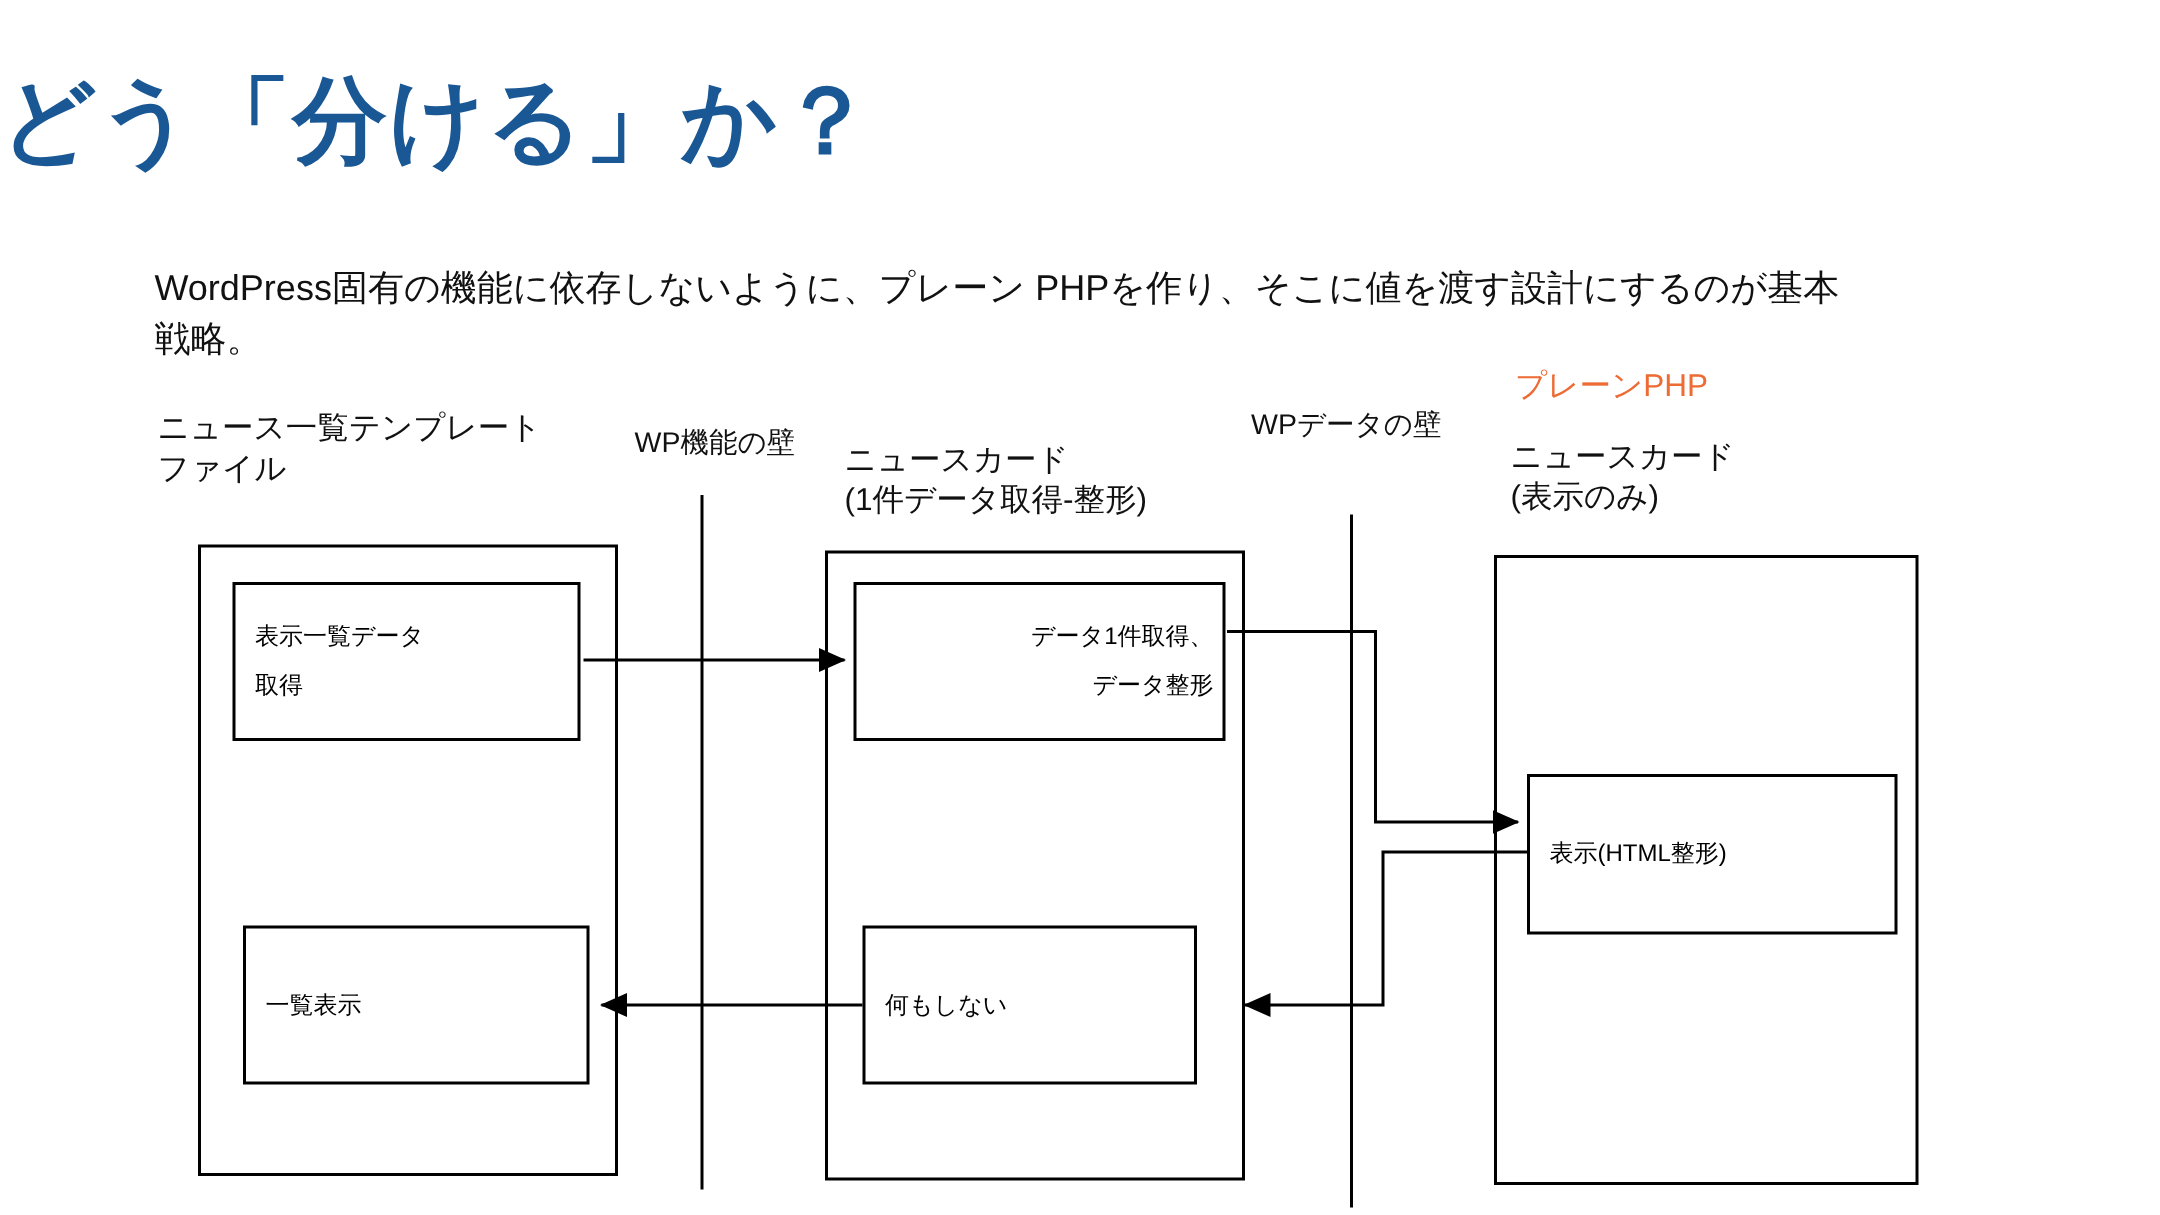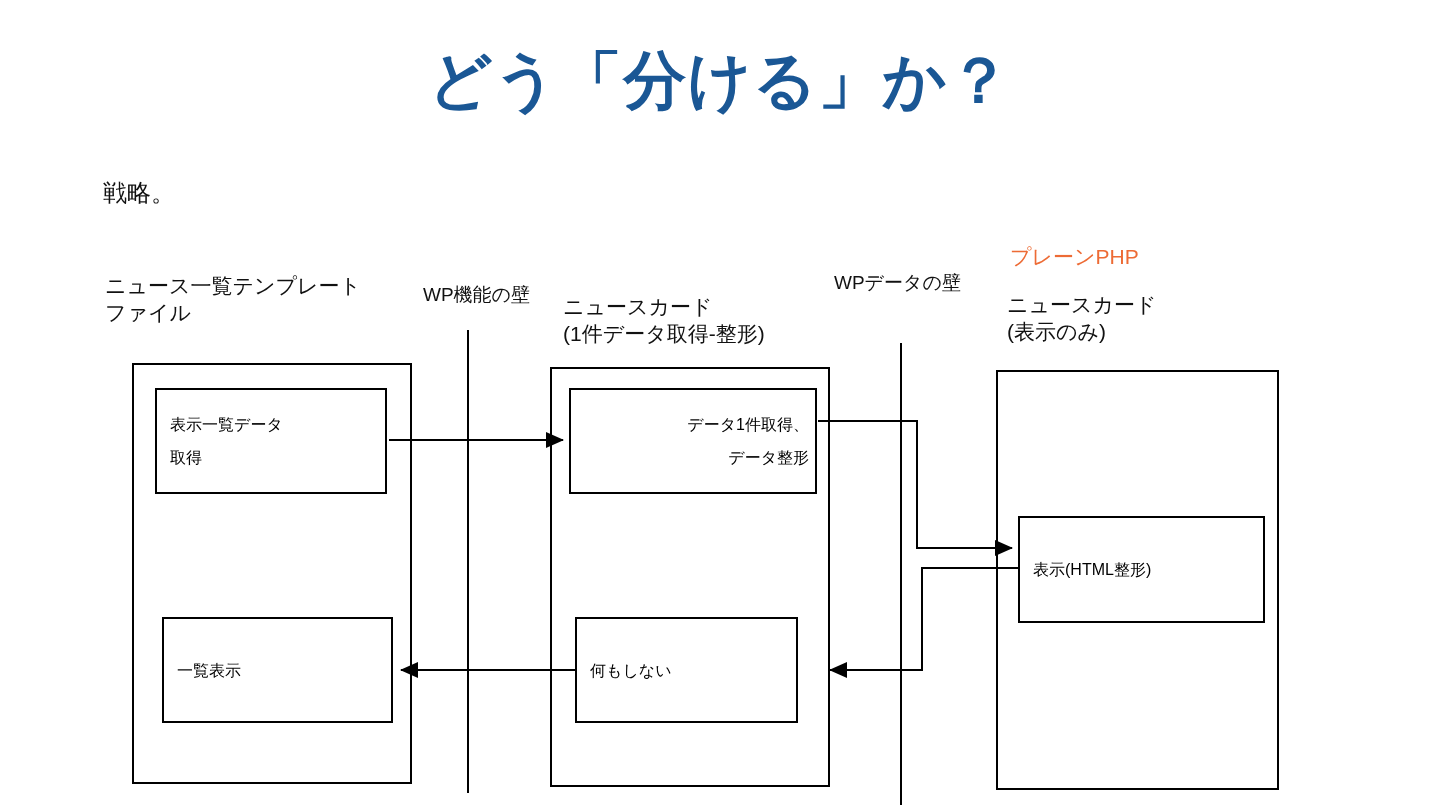--- a/index.html
+++ b/index.html
@@ -6,21 +6,21 @@
   html, body { width: 1440px; height: 810px; background: #ffffff; overflow: hidden; }
   body {
     font-family: "Liberation Sans", "DejaVu Sans", sans-serif;
     color: #000;
     position: relative;
   }
   .slide { position: absolute; inset: 0; width: 1440px; height: 810px; background:#fff; }
 
   .title {
     position: absolute; left: 0; top: 38px; width: 1440px;
-    text-align: center;
+    text-align: left;
     font-size: 63px; font-weight: 700;
     color: var(--title-blue, #1A5795);
     letter-spacing: 1px;
   }
 
   .body-text {
     position: absolute; left: 103px; top: 176px; width: 1260px;
     font-size: 24px; line-height: 34px; color: #111;
   }
 
@@ -42,20 +42,21 @@
   svg.connectors { position: absolute; left: 0; top: 0; pointer-events: none; }
 </style>
 </head>
 <body>
 
 <div class="slide">
 
   <div class="title">どう「分ける」か？</div>
 
   <div class="body-text">
+    <div>WordPress固有の機能に依存しないように、プレーン PHPを作り、そこに値を渡す設計にするのが基本</div>
     <div>戦略。</div>
   </div>
 
   <div class="label" style="left:105px; top:272px;">
     <div>ニュース一覧テンプレート</div>
     <div>ファイル</div>
   </div>
 
   <div class="wall-label" style="left:423px; top:282px;">WP機能の壁</div>
 

